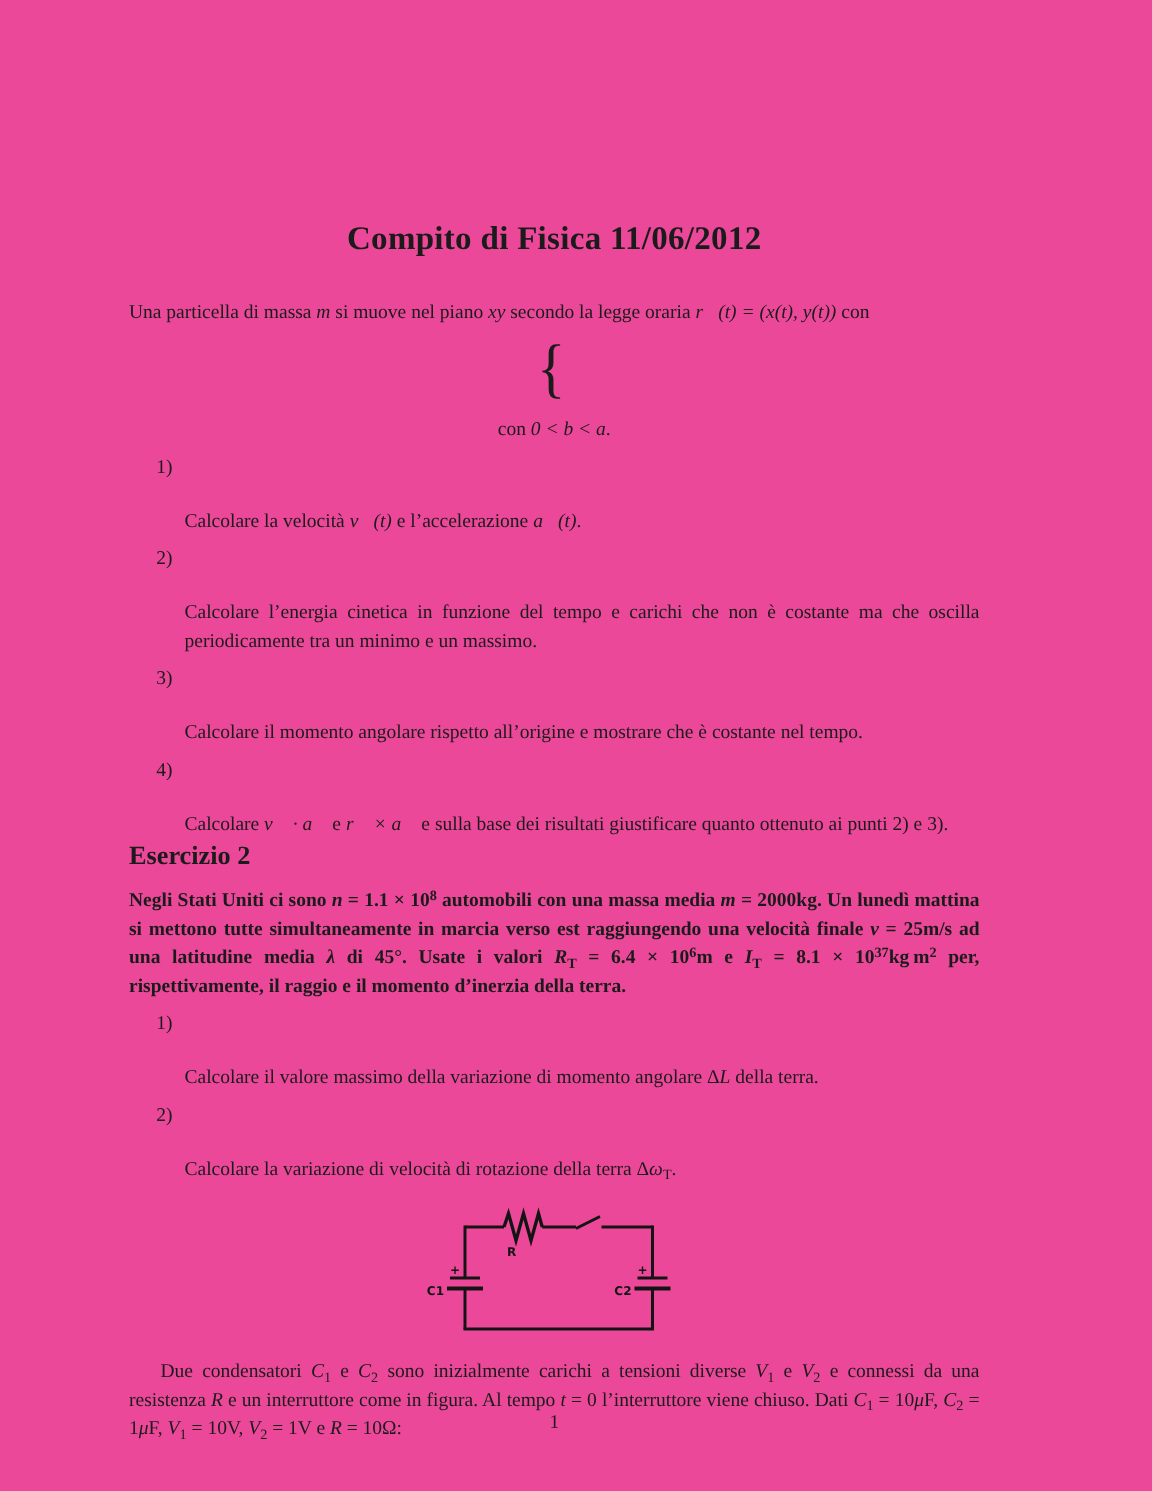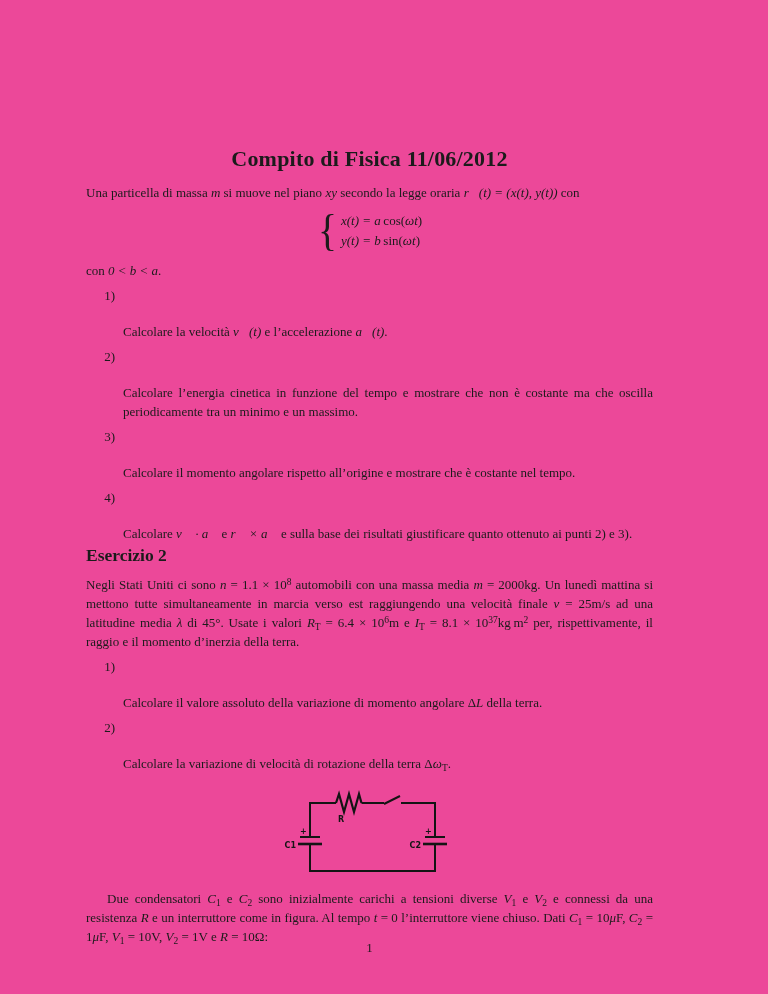--- a/index.html
+++ b/index.html
@@ -13,31 +13,31 @@
   .doc-title {
     padding-top:146px; text-align:center;
     font-size:22px; font-weight:bold; letter-spacing:0.2px; line-height:26px;
   }
   .intro { margin-top:88px; padding-left:21px; font-size:13px; line-height:19px; }
   .sec-heading { font-size:17.5px; font-weight:bold; line-height:22px; }
   .h-e1 { margin-top:18px; }
   .h-e2 { margin-top:1px; }
   .h-e3 { margin-top:14px; }
   .para { font-size:13px; line-height:19px; text-align:justify; }
-  .p-e1 { margin-top:11px; }
-  .p-e2 { margin-top:9px; }
+  .p-e1 { margin-top:26px; }
+  .p-e2 { margin-top:9px;font-weight:bold; }
   .p-e3 { margin-top:8px; text-indent:21px; }
   .i { font-style:italic; }
   sup, sub { font-size:9.5px; line-height:0; vertical-align:baseline; position:relative; }
   sup { top:-4.5px; }
   sub { top:2.5px; }
   .eqwrap { margin-top:6px; display:flex; justify-content:center; align-items:center; height:46px; }
   .brace { font-size:44px; font-weight:400; line-height:44px; transform:scaleX(.9); margin-right:3px; }
   .eqlines { font-size:13px; line-height:20px; }
-  .after-eq { margin-top:7px; font-size:13px; line-height:19px; }
+  .after-eq { margin-top:7px; font-size:13px; line-height:19px;text-align:center; }
   .list { margin-top:0; }
   .li { display:flex; margin-top:6px; font-size:13px; line-height:19px; }
   .li .num { width:29px; text-align:right; flex:0 0 29px; }
   .li .itxt { margin-left:8px; text-align:justify; flex:1;margin-top:36px; }
   .figure { position:relative; margin-top:13px; height:95px; }
   .figure svg { display:block; margin-left:194px; }
   .circ { stroke:#141414; fill:none; }
   .figlabel {
     font-family:"DejaVu Sans","Liberation Sans",sans-serif;
     font-size:8px; font-weight:bold; fill:#141414; stroke:none;
@@ -54,55 +54,51 @@
   <div class="content">
 
     <div class="doc-title">Compito di Fisica 11/06/2012</div>
 
 
 
     <div class="para p-e1"><span>Una particella di massa </span><span class="i">m</span><span> si muove nel piano </span><span class="i">xy</span><span> secondo la legge oraria </span><span class="i">r⃗(t) = (x(t), y(t))</span><span> con</span></div>
 
     <div class="eqwrap">
       <span class="brace">{</span>
-      <div class="eqlines">
-        <div><span class="i">x(t) = a </span><span>cos(</span><span class="i">ωt</span><span>)</span></div>
-        <div><span class="i">y(t) = b </span><span>sin(</span><span class="i">ωt</span><span>)</span></div>
-      </div>
     </div>
 
     <div class="after-eq"><span>con </span><span class="i">0 &lt; b &lt; a</span><span>.</span></div>
 
     <div class="list">
       <div class="li">
         <span class="num">1)</span>
         <span class="itxt"><span>Calcolare la velocità </span><span class="i">v⃗(t)</span><span> e l’accelerazione </span><span class="i">a⃗(t)</span><span>.</span></span>
       </div>
       <div class="li">
         <span class="num">2)</span>
-        <span class="itxt"><span>Calcolare l’energia cinetica in funzione del tempo e mostrare che non è costante ma che oscilla periodicamente tra un minimo e un massimo.</span></span>
+        <span class="itxt"><span>Calcolare l’energia cinetica in funzione del tempo e carichi che non è costante ma che oscilla periodicamente tra un minimo e un massimo.</span></span>
       </div>
       <div class="li">
         <span class="num">3)</span>
         <span class="itxt"><span>Calcolare il momento angolare rispetto all’origine e mostrare che è costante nel tempo.</span></span>
       </div>
       <div class="li">
         <span class="num">4)</span>
         <span class="itxt"><span>Calcolare </span><span class="i">v⃗ · a⃗</span><span> e </span><span class="i">r⃗ × a⃗</span><span> e sulla base dei risultati giustificare quanto ottenuto ai punti 2) e 3).</span></span>
       </div>
     </div>
 
     <div class="sec-heading h-e2">Esercizio 2</div>
 
     <div class="para p-e2"><span>Negli Stati Uniti ci sono </span><span class="i">n</span><span> = 1.1 × 10</span><sup>8</sup><span> automobili con una massa media </span><span class="i">m</span><span> = 2000kg. Un lunedì mattina si mettono tutte simultaneamente in marcia verso est raggiungendo una velocità finale </span><span class="i">v</span><span> = 25m/s ad una latitudine media </span><span class="i">λ</span><span> di 45°. Usate i valori </span><span class="i">R</span><sub>T</sub><span> = 6.4 × 10</span><sup>6</sup><span>m e </span><span class="i">I</span><sub>T</sub><span> = 8.1 × 10</span><sup>37</sup><span>kg m</span><sup>2</sup><span> per, rispettivamente, il raggio e il momento d’inerzia della terra.</span></div>
 
     <div class="list">
       <div class="li">
         <span class="num">1)</span>
-        <span class="itxt"><span>Calcolare il valore assoluto della variazione di momento angolare Δ</span><span class="i">L</span><span> della terra.</span></span>
+        <span class="itxt"><span>Calcolare il valore massimo della variazione di momento angolare Δ</span><span class="i">L</span><span> della terra.</span></span>
       </div>
       <div class="li">
         <span class="num">2)</span>
         <span class="itxt"><span>Calcolare la variazione di velocità di rotazione della terra Δ</span><span class="i">ω</span><sub>T</sub><span>.</span></span>
       </div>
     </div>
 
 
     <div class="figure">
       <svg width="190" height="95" viewBox="0 0 190 95">

